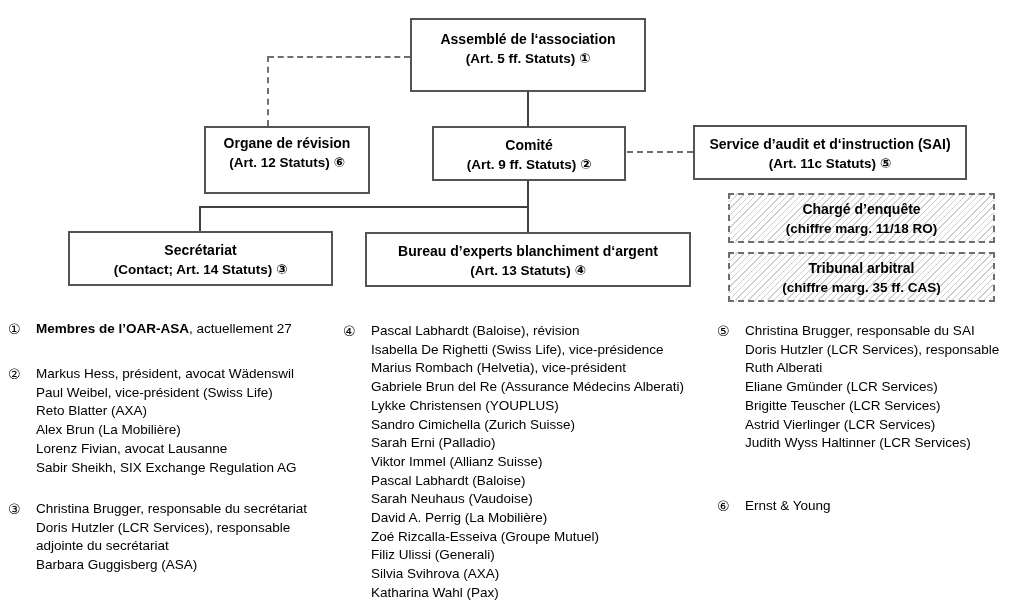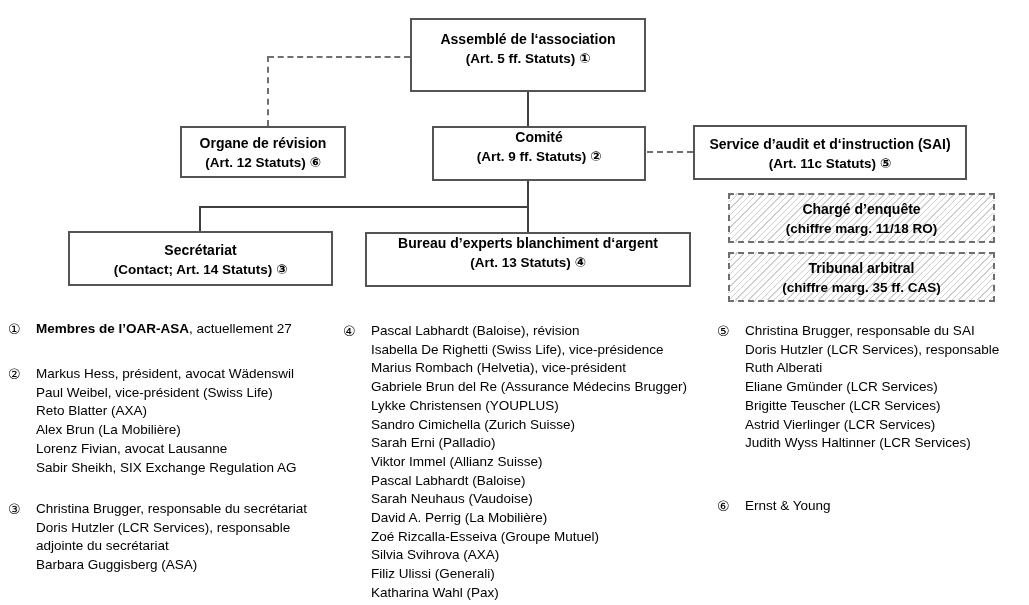--- a/index.html
+++ b/index.html
@@ -59,41 +59,41 @@
   <div class="conn v" style="left:527px;top:181px;height:26px;"></div>
   <div class="conn h" style="left:199px;top:206px;width:330px;"></div>
   <div class="conn v" style="left:199px;top:206px;height:25px;"></div>
   <div class="conn v" style="left:527px;top:206px;height:26px;"></div>
 
   <div class="box" style="left:410px;top:18px;width:236px;height:74px;padding-top:10px;">
     <div class="title">Assemblé de l‘association</div>
     <div class="subtitle">(Art. 5 ff. Statuts) ①</div>
   </div>
 
-  <div class="box" style="left:180px;top:126px;width:166px;height:52px;padding-top:6px;">
+  <div class="box" style="left:204px;top:126px;width:166px;height:68px;padding-top:6px;">
     <div class="title">Organe de révision</div>
     <div class="subtitle">(Art. 12 Statuts) ⑥</div>
   </div>
 
-  <div class="box" style="left:432px;top:126px;width:214px;height:55px;">
+  <div class="box" style="left:432px;top:126px;width:194px;height:55px;padding-top:8px;">
     <div class="title">Comité</div>
     <div class="subtitle">(Art. 9 ff. Statuts) ②</div>
   </div>
 
   <div class="box" style="left:693px;top:125px;width:274px;height:55px;padding-top:8px;">
     <div class="title">Service d’audit et d‘instruction (SAI)</div>
     <div class="subtitle">(Art. 11c Statuts) ⑤</div>
   </div>
 
   <div class="box" style="left:68px;top:231px;width:265px;height:55px;padding-top:8px;">
     <div class="title">Secrétariat</div>
     <div class="subtitle">(Contact; Art. 14 Statuts) ③</div>
   </div>
 
-  <div class="box" style="left:365px;top:232px;width:326px;height:55px;">
+  <div class="box" style="left:365px;top:232px;width:326px;height:55px;padding-top:8px;">
     <div class="title">Bureau d’experts blanchiment d‘argent</div>
     <div class="subtitle">(Art. 13 Statuts) ④</div>
   </div>
 
   <div class="box hatched" style="left:728px;top:193px;width:267px;height:50px;padding-top:5px;">
     <div class="title">Chargé d’enquête</div>
     <div class="subtitle">(chiffre marg. 11/18 RO)</div>
   </div>
 
   <div class="box hatched" style="left:728px;top:252px;width:267px;height:50px;padding-top:5px;">
@@ -129,31 +129,31 @@
         <div>Barbara Guggisberg (ASA)</div>
       </div>
   </div>
 
   <div class="legend-item" style="left:343px;top:322px;width:362px;">
     <div class="marker">④</div>
     <div class="lines">
         <div>Pascal Labhardt (Baloise), révision</div>
         <div>Isabella De Righetti (Swiss Life), vice-présidence</div>
         <div>Marius Rombach (Helvetia), vice-président</div>
-        <div>Gabriele Brun del Re (Assurance Médecins Brugger)</div>
+        <div>Gabriele Brun del Re (Assurance Médecins Alberati)</div>
         <div>Lykke Christensen (YOUPLUS)</div>
         <div>Sandro Cimichella (Zurich Suisse)</div>
         <div>Sarah Erni (Palladio)</div>
         <div>Viktor Immel (Allianz Suisse)</div>
         <div>Pascal Labhardt (Baloise)</div>
         <div>Sarah Neuhaus (Vaudoise)</div>
         <div>David A. Perrig (La Mobilière)</div>
         <div>Zoé Rizcalla-Esseiva (Groupe Mutuel)</div>
+        <div>Filiz Ulissi (Generali)</div>
         <div>Silvia Svihrova (AXA)</div>
-        <div>Filiz Ulissi (Generali)</div>
         <div>Katharina Wahl (Pax)</div>
       </div>
   </div>
 
   <div class="legend-item" style="left:717px;top:322px;width:305px;">
     <div class="marker">⑤</div>
     <div class="lines">
         <div>Christina Brugger, responsable du SAI</div>
         <div>Doris Hutzler (LCR Services), responsable</div>
         <div>Ruth Alberati</div>

